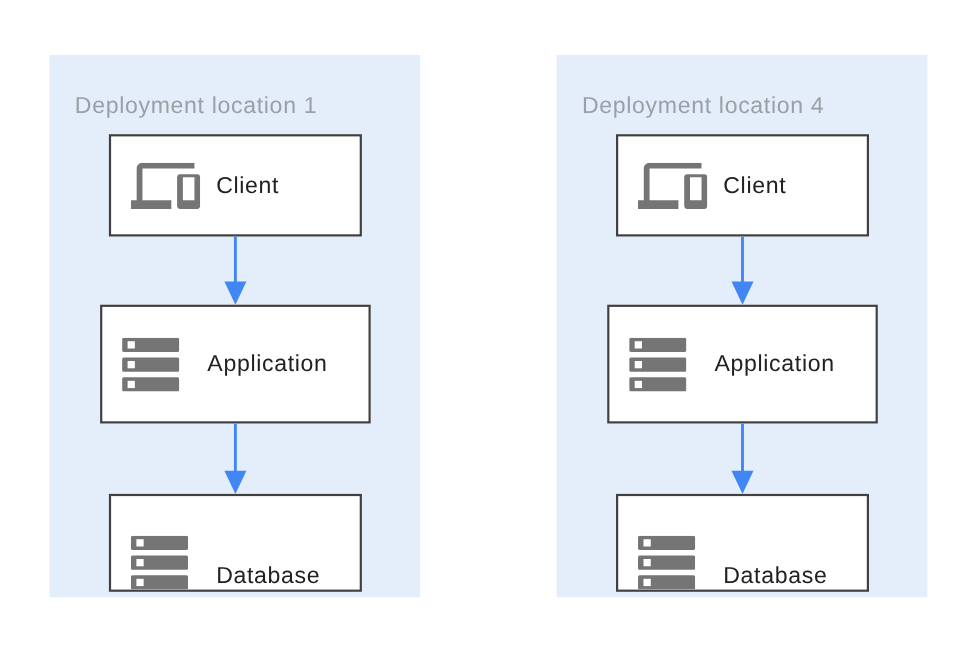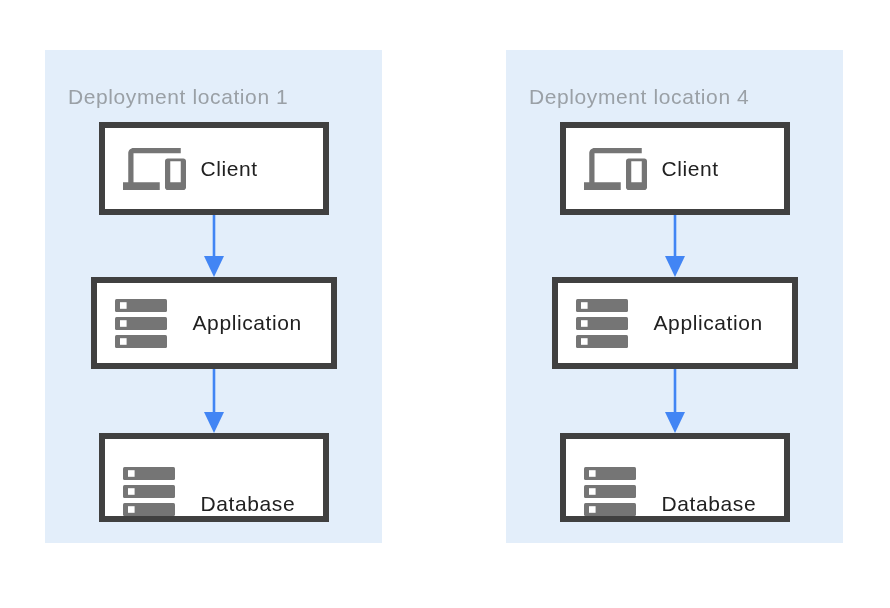--- a/index.html
+++ b/index.html
@@ -36,29 +36,29 @@
     margin: 0 0 13px 23px;
     font-size: 21px;
     line-height: 24px;
     font-weight: 400;
     color: #9aa0a6;
     letter-spacing: 0.6px;
     white-space: nowrap;
   }
   .node {
     background: #ffffff;
-    border: 6px solid #404040;
+    border: 2px solid #404040;
     box-sizing: border-box;
     display: flex;
     align-items: center;
     padding-left: 18px;
     flex: none;
   }
   .node-client { width: 230px; height: 93px; }
-  .node-app    { width: 246px; height: 92px; }
+  .node-app    { width: 246px; height: 108px; }
   .node-db     { width: 230px; height: 89px; align-items: flex-end; }
   .icon-wrap {
     width: 64px;
     display: flex;
     align-items: center;
     justify-content: flex-start;
     flex: none;
   }
   .node-label {
     margin-left: 14px;

